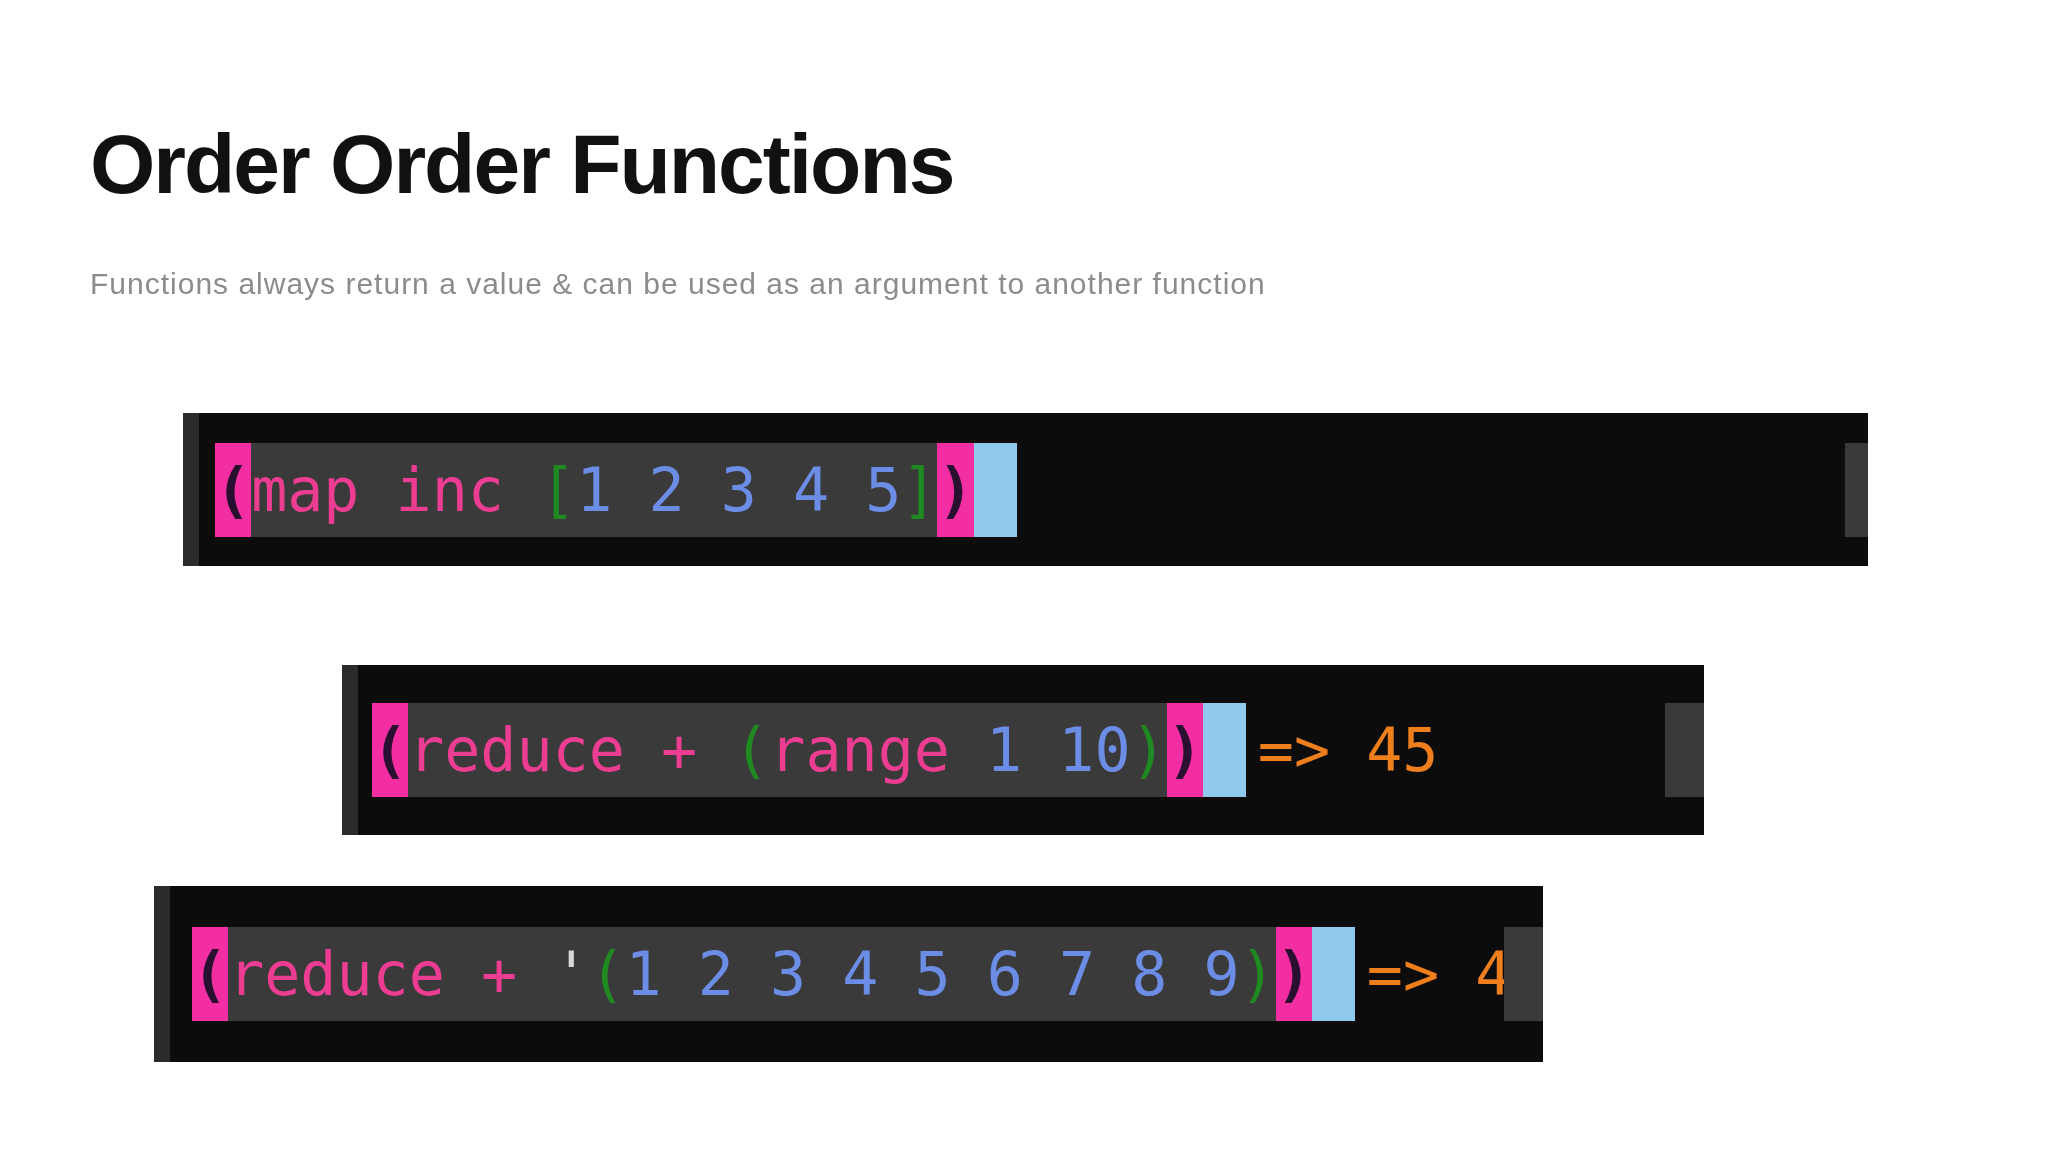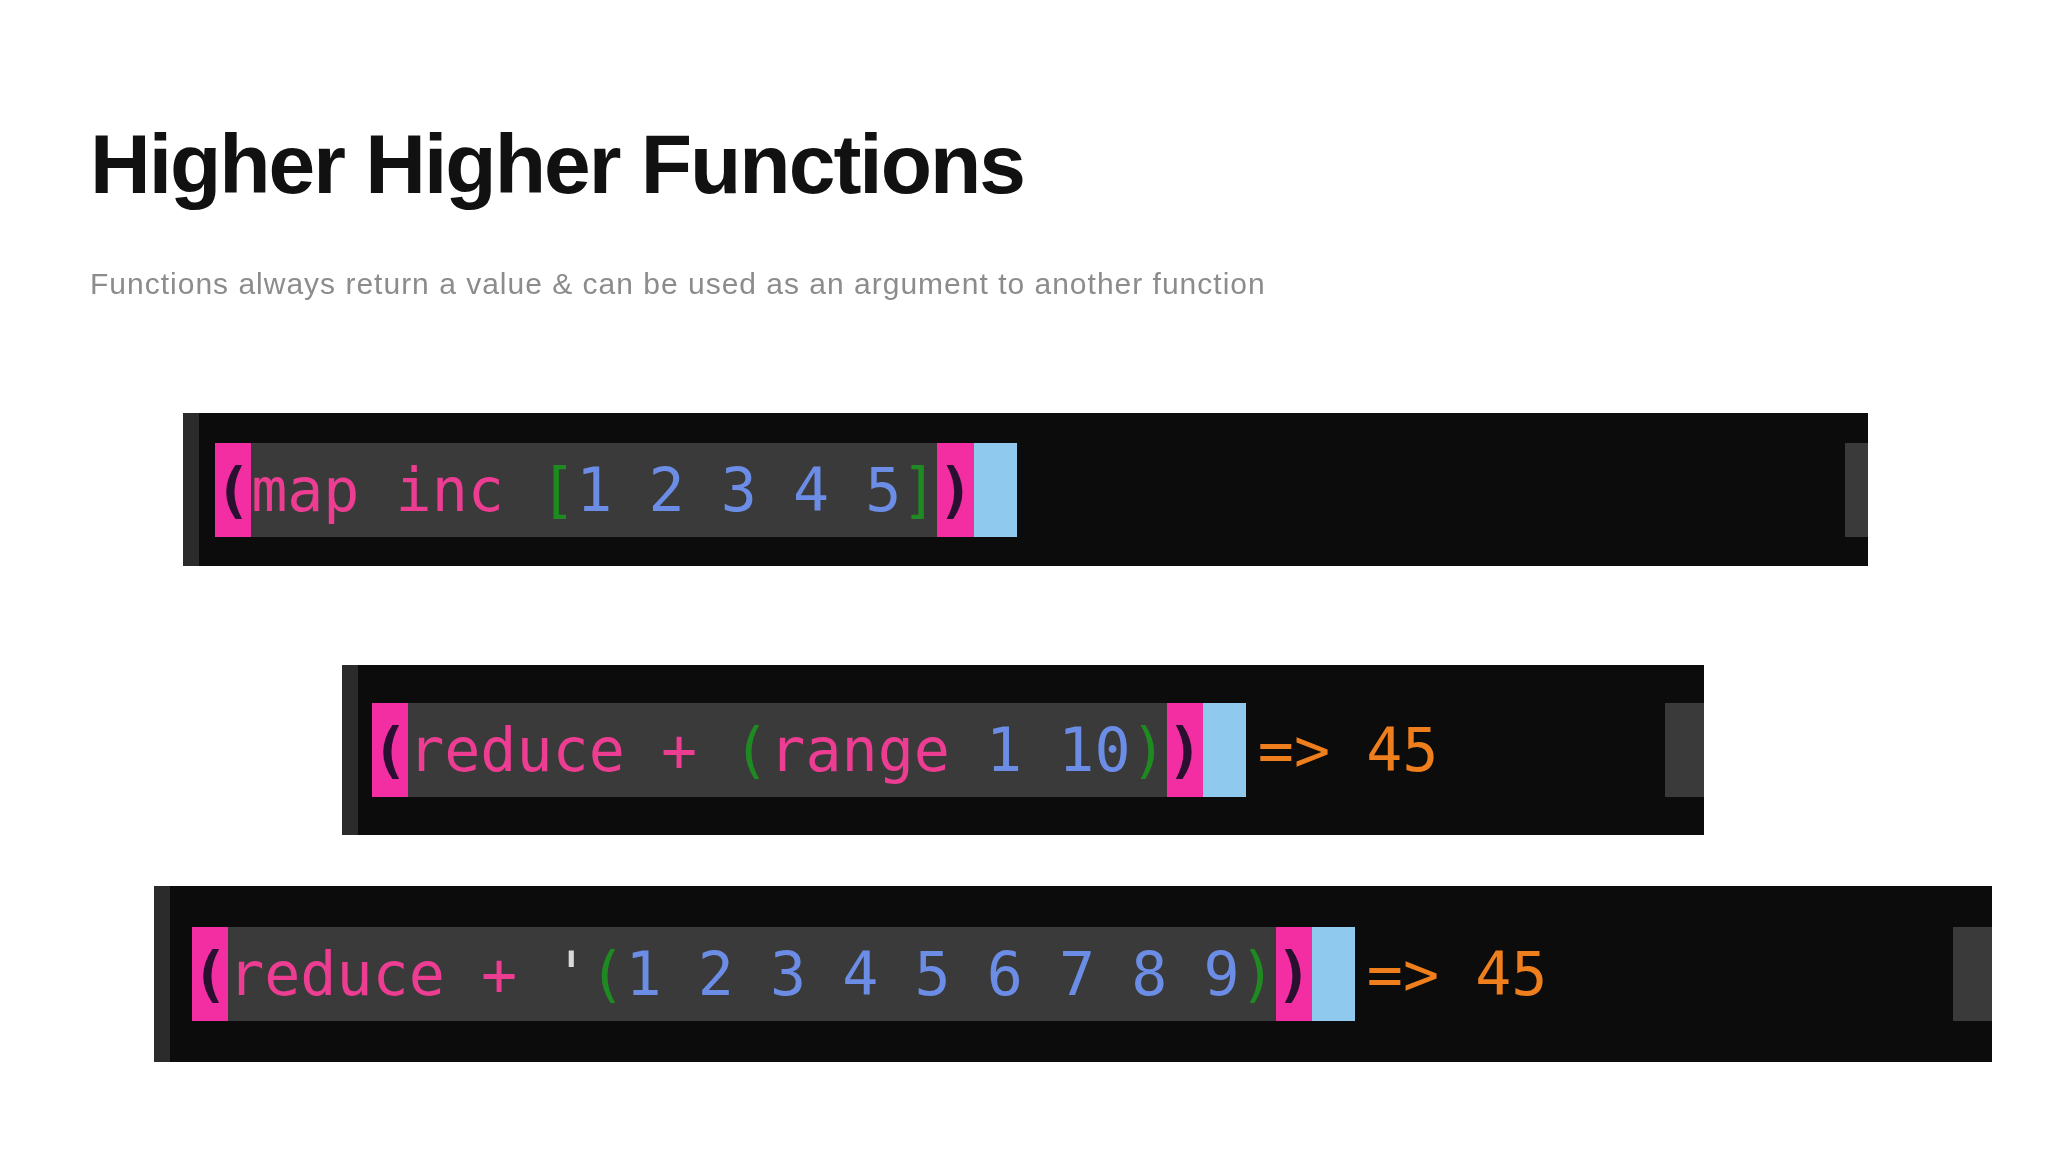--- a/index.html
+++ b/index.html
@@ -7,21 +7,21 @@
         font-family:"Liberation Sans",sans-serif;}
   .title{position:absolute;left:90px;top:122px;margin:0;
          font-size:84px;font-weight:800;letter-spacing:-2px;color:#111111;line-height:1;}
   .subtitle{position:absolute;left:90px;top:266px;margin:0;
             font-size:30px;font-weight:400;letter-spacing:1px;color:#8c8c8c;line-height:1.2;}
 
   .block{position:absolute;background:var(--block_bg);display:flex;align-items:center;
          font-family:"DejaVu Sans Mono",monospace;font-size:60px;}
   .b1{left:183px;top:413px;width:1685px;height:153px;}
   .b2{left:342px;top:665px;width:1362px;height:170px;}
-  .b3{left:154px;top:886px;width:1838px;height:176px;}
+  .b3{left:154px;top:886px;width:1389px;height:176px;}
 
   .strip{position:absolute;left:0;top:0;bottom:0;width:16px;background:var(--strip);}
 
   .row{display:inline-block;height:94px;line-height:94px;background:var(--row_bg);
        white-space:pre;vertical-align:middle;}
   .b1 .row{margin-left:32px;}
   .b2 .row{margin-left:30px;}
   .b3 .row{margin-left:38px;}
 
   .tk{vertical-align:top;}
@@ -40,21 +40,21 @@
         height:94px;background:var(--row_bg);}
   .b1 .tail{width:23px;}
   .b2 .tail{width:39px;}
   .b3 .tail{width:39px;}
 </style>
 </head>
 <body>
 
 <div class="page">
 
-  <h1 class="title">Higher Higher Functions</h1>
+  <h1 class="title">Order Order Functions</h1>
   <p class="subtitle">Functions always return a value &amp; can be used as an argument to another function</p>
 
   <div class="block b1">
     <div class="strip"></div>
     <code class="row"><span class="tk tk-paren-hl">(</span><span class="tk tk-pink">map inc </span><span class="tk tk-green">[</span><span class="tk tk-blue">1 2 3 4 5</span><span class="tk tk-green">]</span><span class="tk tk-paren-hl">)</span><span class="tk tk-cursor"> </span></code>
     <div class="tail"></div>
   </div>
 
   <div class="block b2">
     <div class="strip"></div>

